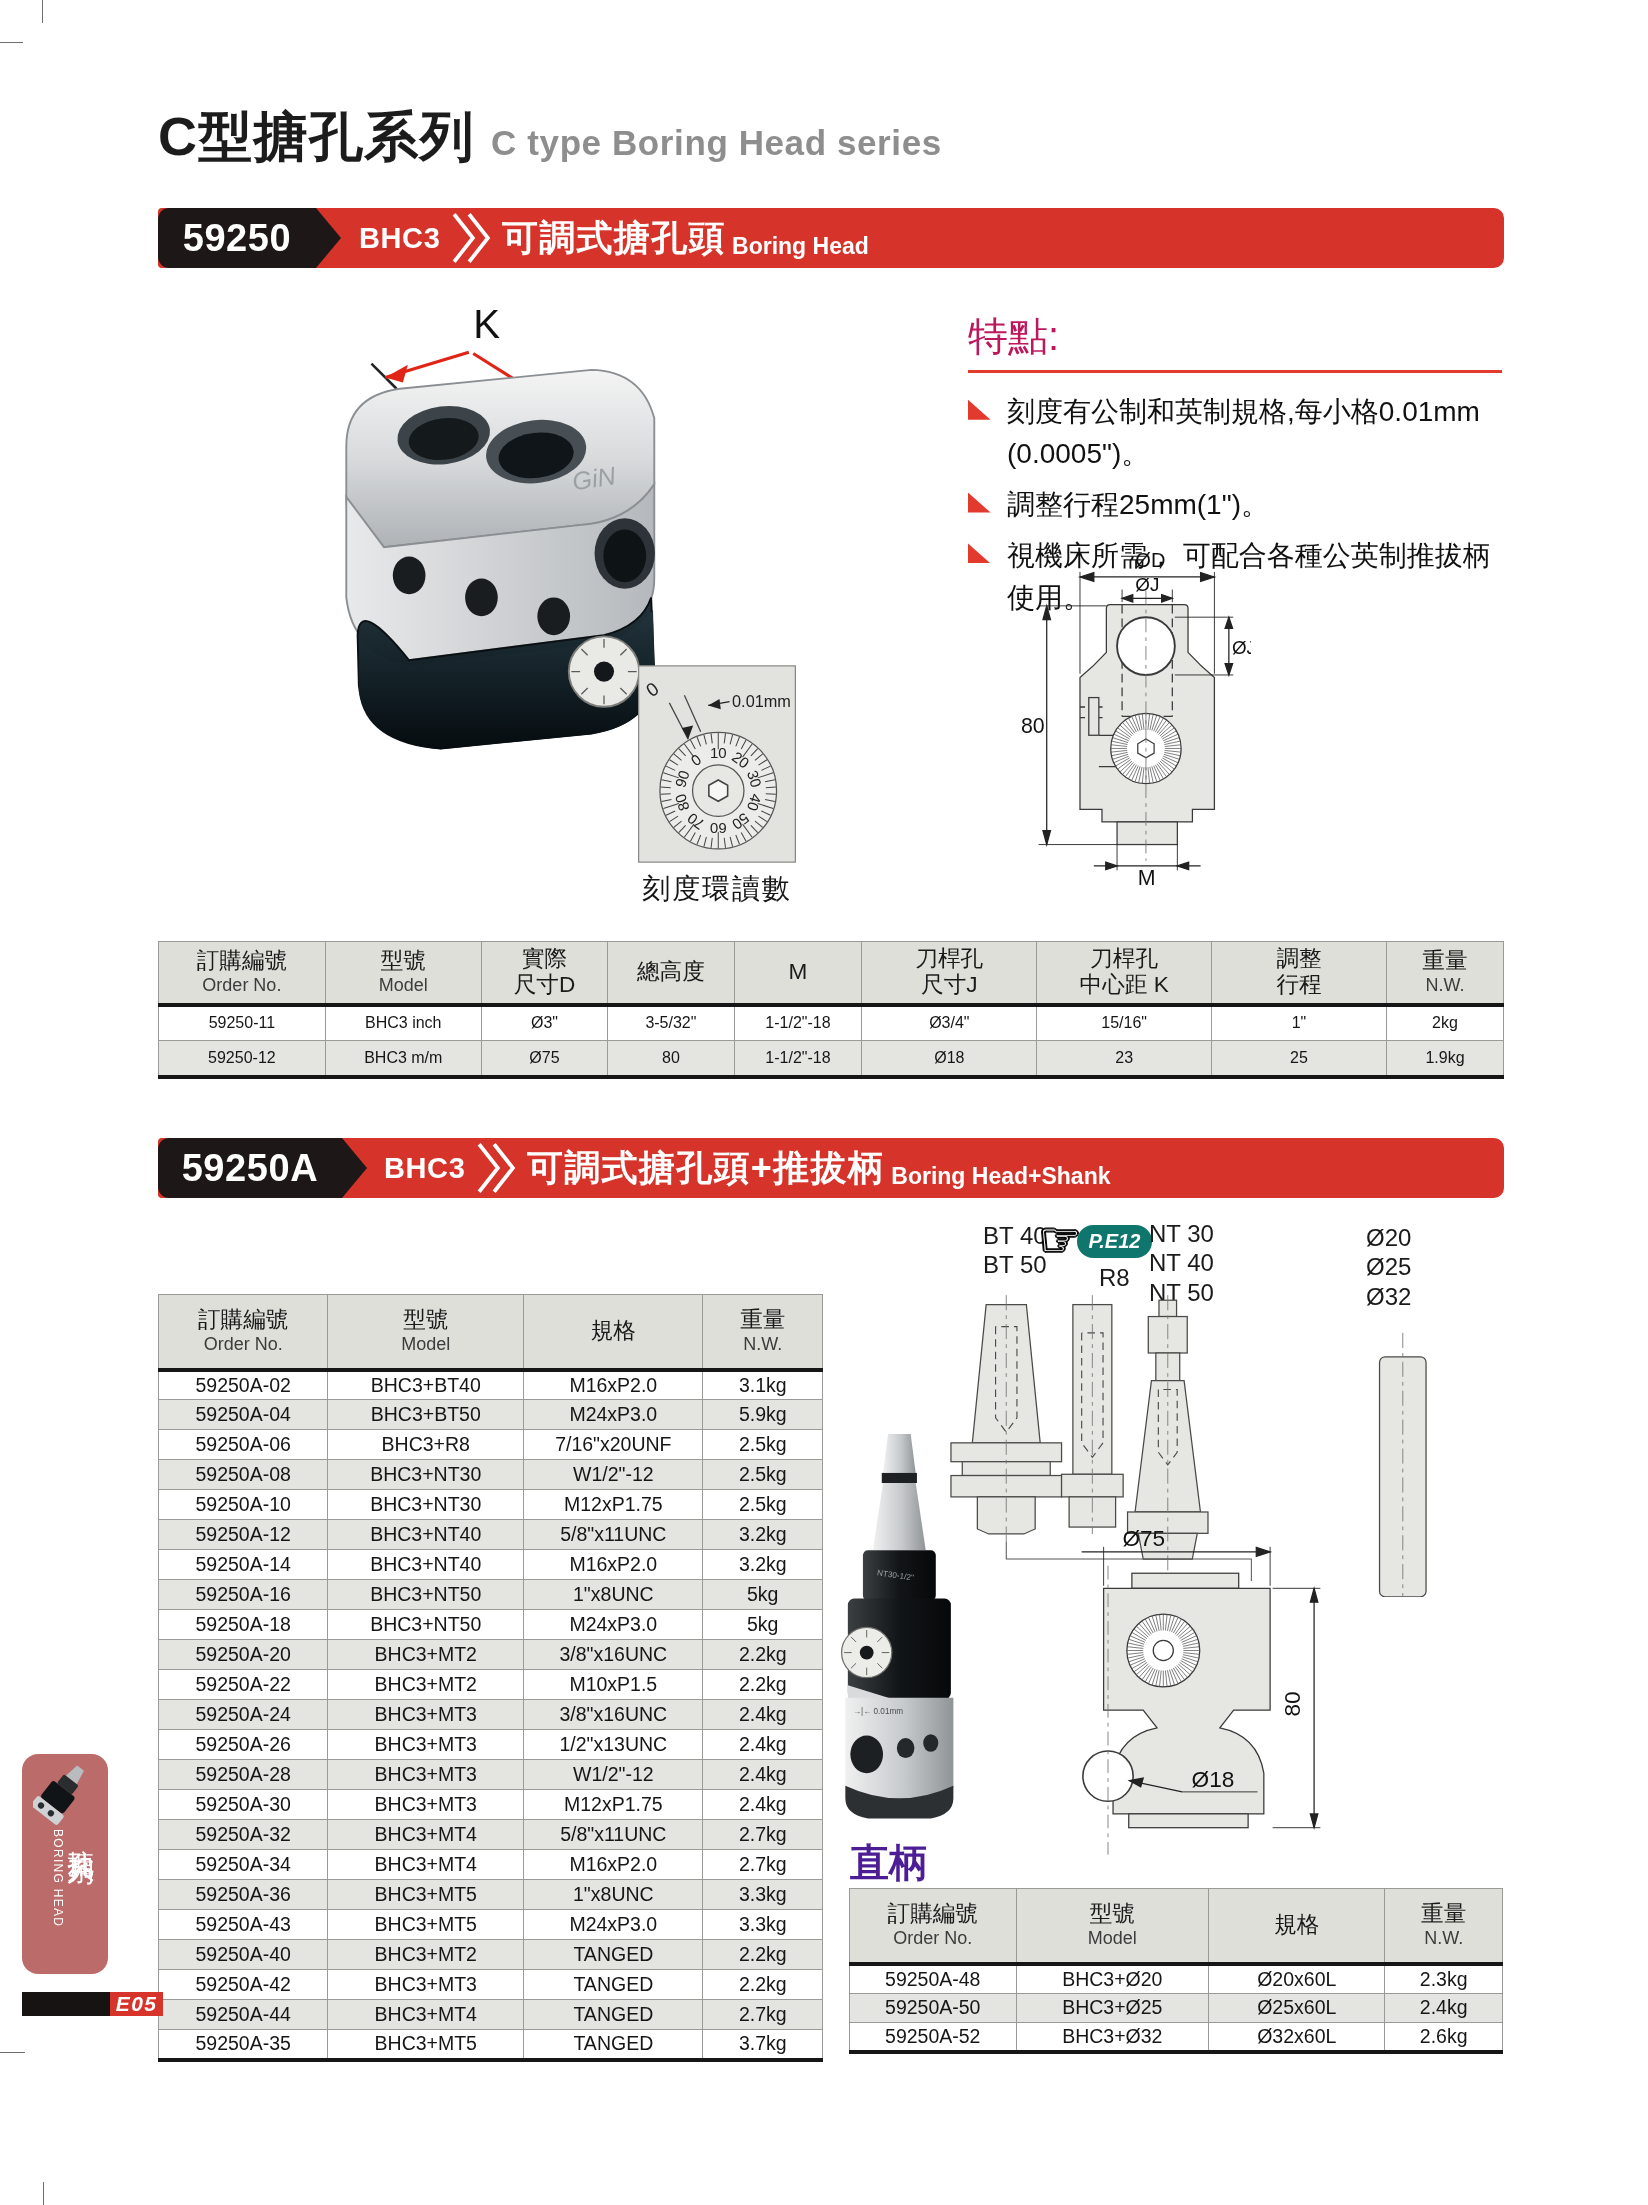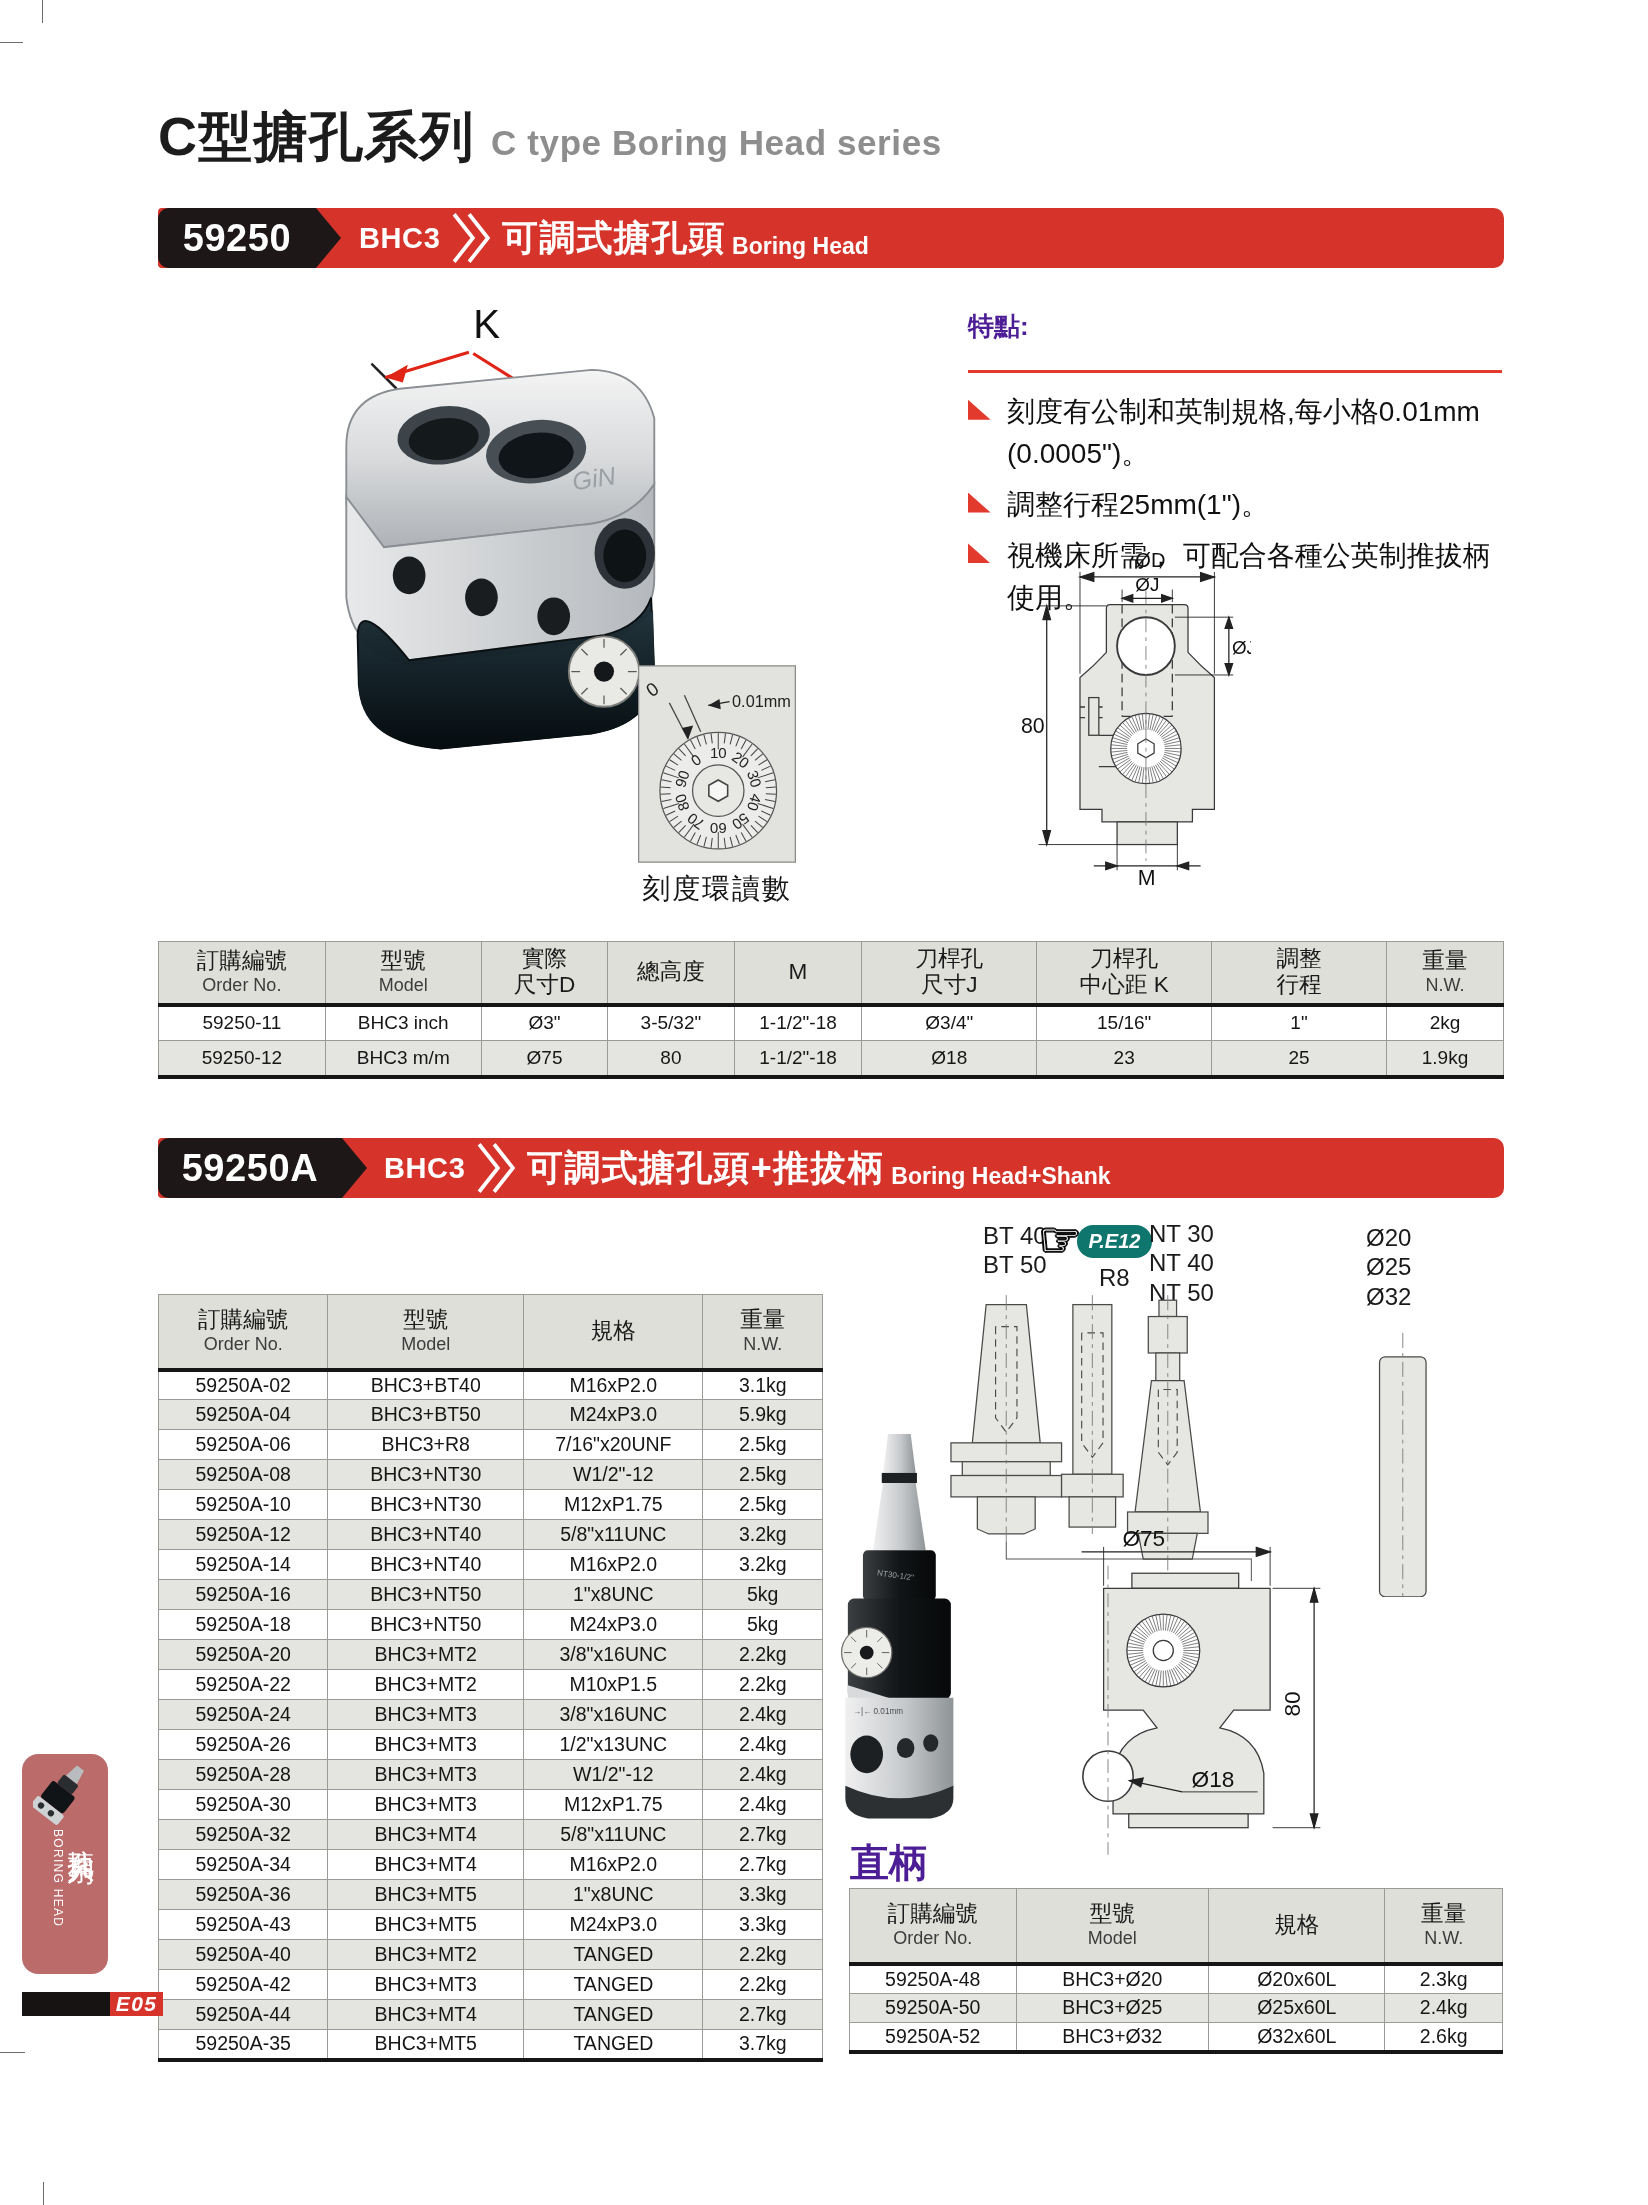--- a/index.html
+++ b/index.html
@@ -22,40 +22,40 @@
        display:flex;align-items:center;justify-content:center;}
   .tag-arrow{position:absolute;top:0;width:0;height:0;border-top:30px solid transparent;
        border-bottom:30px solid transparent;border-left:25px solid #1d1717;}
   .tag-text{color:#fff;font-weight:700;font-size:38px;letter-spacing:0.6px;}
   .banner-model{color:#fff;font-weight:700;font-size:29px;letter-spacing:0.6px;}
   .banner-zh{color:#fff;font-weight:700;font-size:36px;letter-spacing:1.3px;}
   .banner-en{color:#fff;font-weight:700;font-size:23px;margin-top:16.3px;margin-left:6.3px;}
   .chev{margin:0 8.8px;}
 
   
-  .feat-head{position:absolute;left:968px;top:309px;font-size:26px;font-weight:700;color:#4c1d95;}
+  .feat-head{position:absolute;left:968px;top:309px;font-size:40px;font-weight:400;color:#be185d;}
   .feat-rule{position:absolute;left:968px;top:370px;width:534px;height:3.1px;background:#e23a2d;}
   .features{position:absolute;left:968px;top:391px;width:541px;}
   .feat-item{position:relative;padding-left:39px;font-size:28px;line-height:1.5;margin-bottom:8.8px;color:#111;}
   .feat-item .marker{position:absolute;left:0;top:8.8px;width:22.6px;height:20px;background:#e23a2d;
       clip-path:polygon(0 0,100% 100%,0 100%);}
 
   
   table.cat{border-collapse:collapse;table-layout:fixed;width:100%;background:#fff;
             border:1.3px solid #9a9a97;border-bottom:4.4px solid #161616;padding-left:41px;}
   table.cat thead tr{background:#dfdfda;border-bottom:4.4px solid #161616;}
   table.cat tbody tr + tr{border-top:1.3px solid #9a9a97;}
   table.cat th + th, table.cat td + td{border-left:1.3px solid #9a9a97;}
   table.cat th, table.cat td{padding:0;text-align:center;vertical-align:middle;font-weight:400;}
   table.cat tbody tr.alt{background:#e4e4e0;}
   .h-zh{font-size:22.6px;color:#1a1a1a;line-height:1.18;}
   .h-en{font-size:18px;color:#3c3c3c;line-height:1.2;}
   #table1 thead tr{height:63px;}
   #table1 tbody tr{height:36px;}
-  #table1 td{font-size:19px;margin-left:47px;}
+  #table1 td{font-size:16px;margin-left:47px;}
   #table2 thead tr{height:75px;}
   #table2 tbody tr{height:30px;}
   #table2 td{font-size:19.5px;}
   #table3 thead tr{height:75px;}
   #table3 tbody tr{height:29.6px;}
   #table3 td{font-size:19.5px;}
   td.c0{font-weight:700;}
 
   
   .lbl{position:absolute;font-size:24px;line-height:1.22;color:#1a1a1a;}

